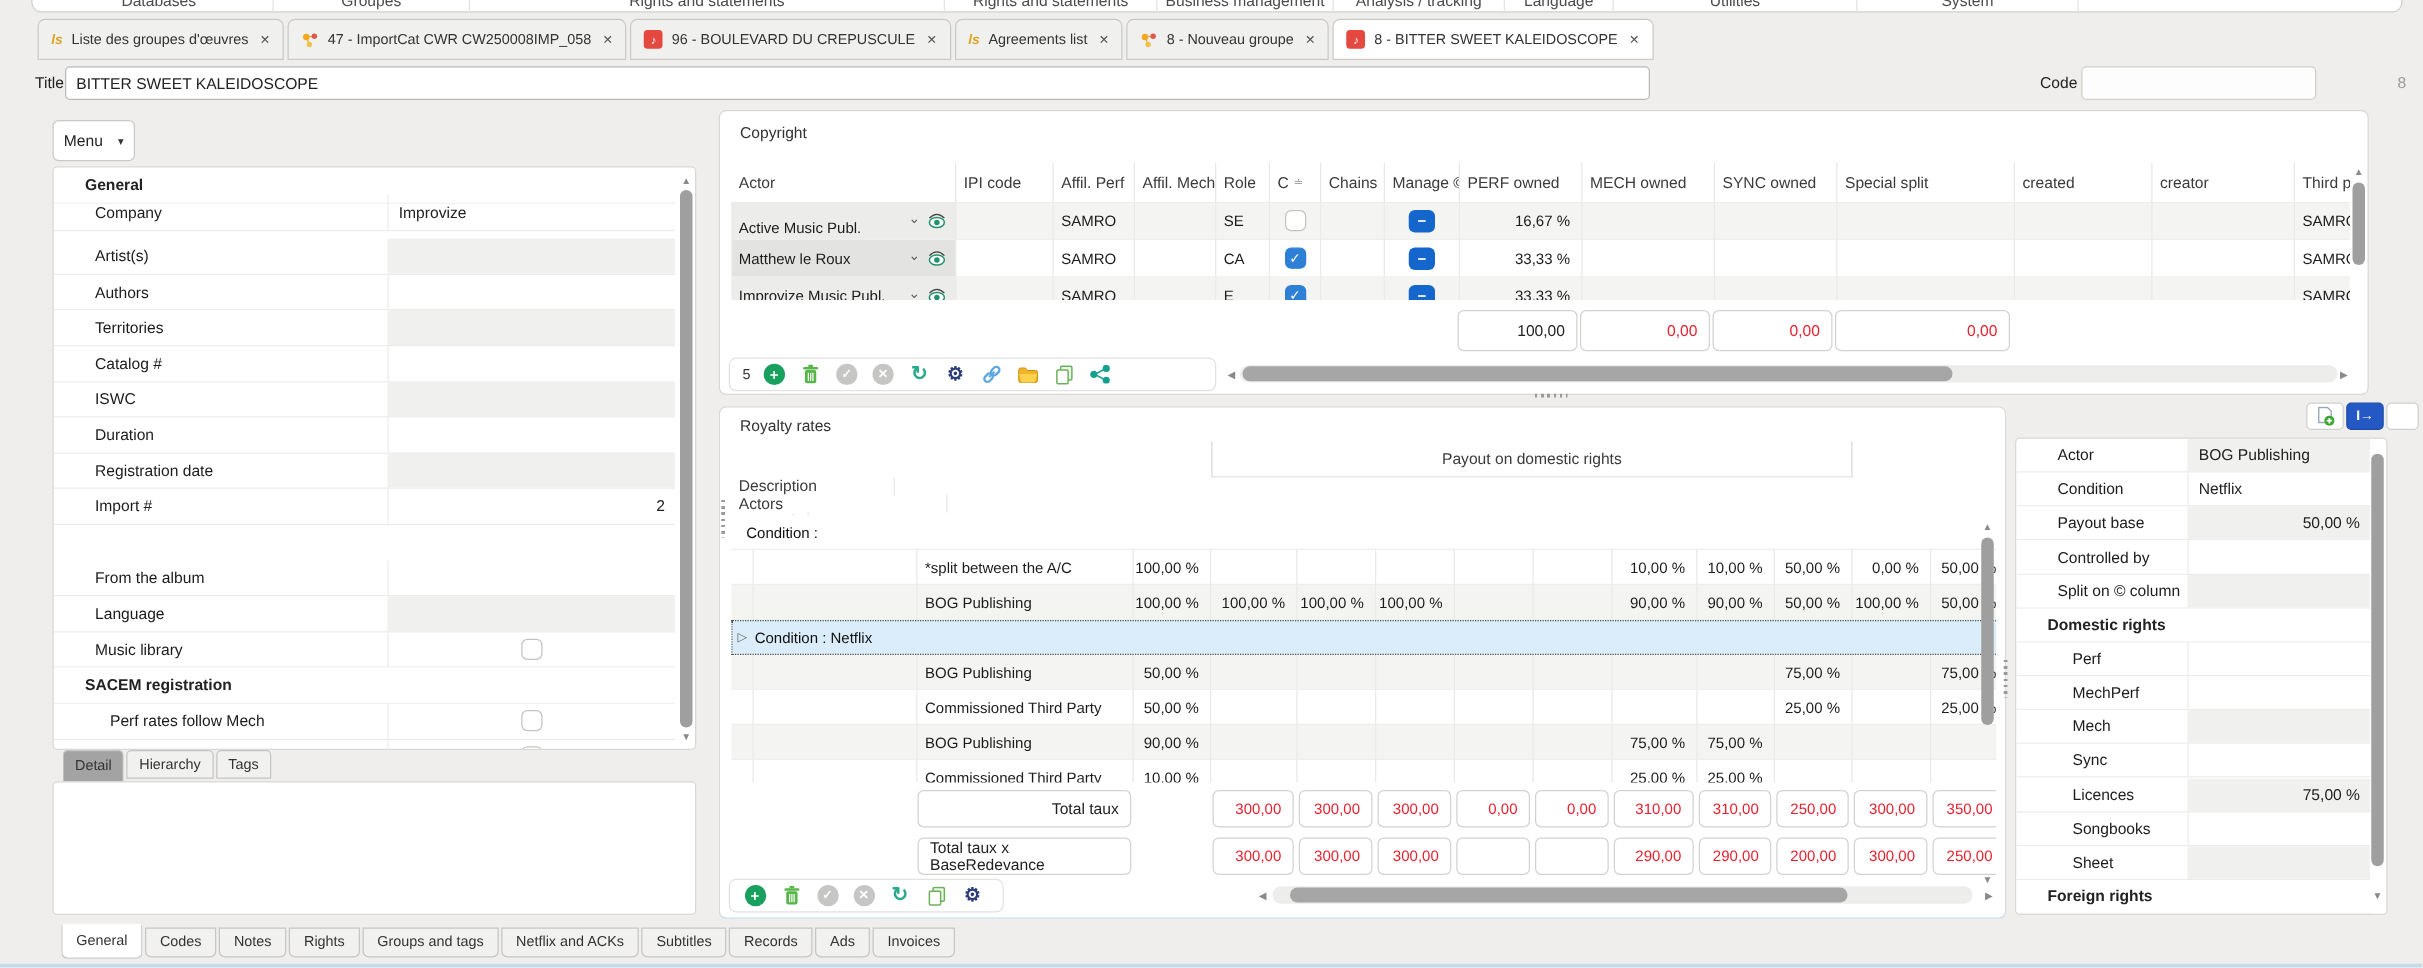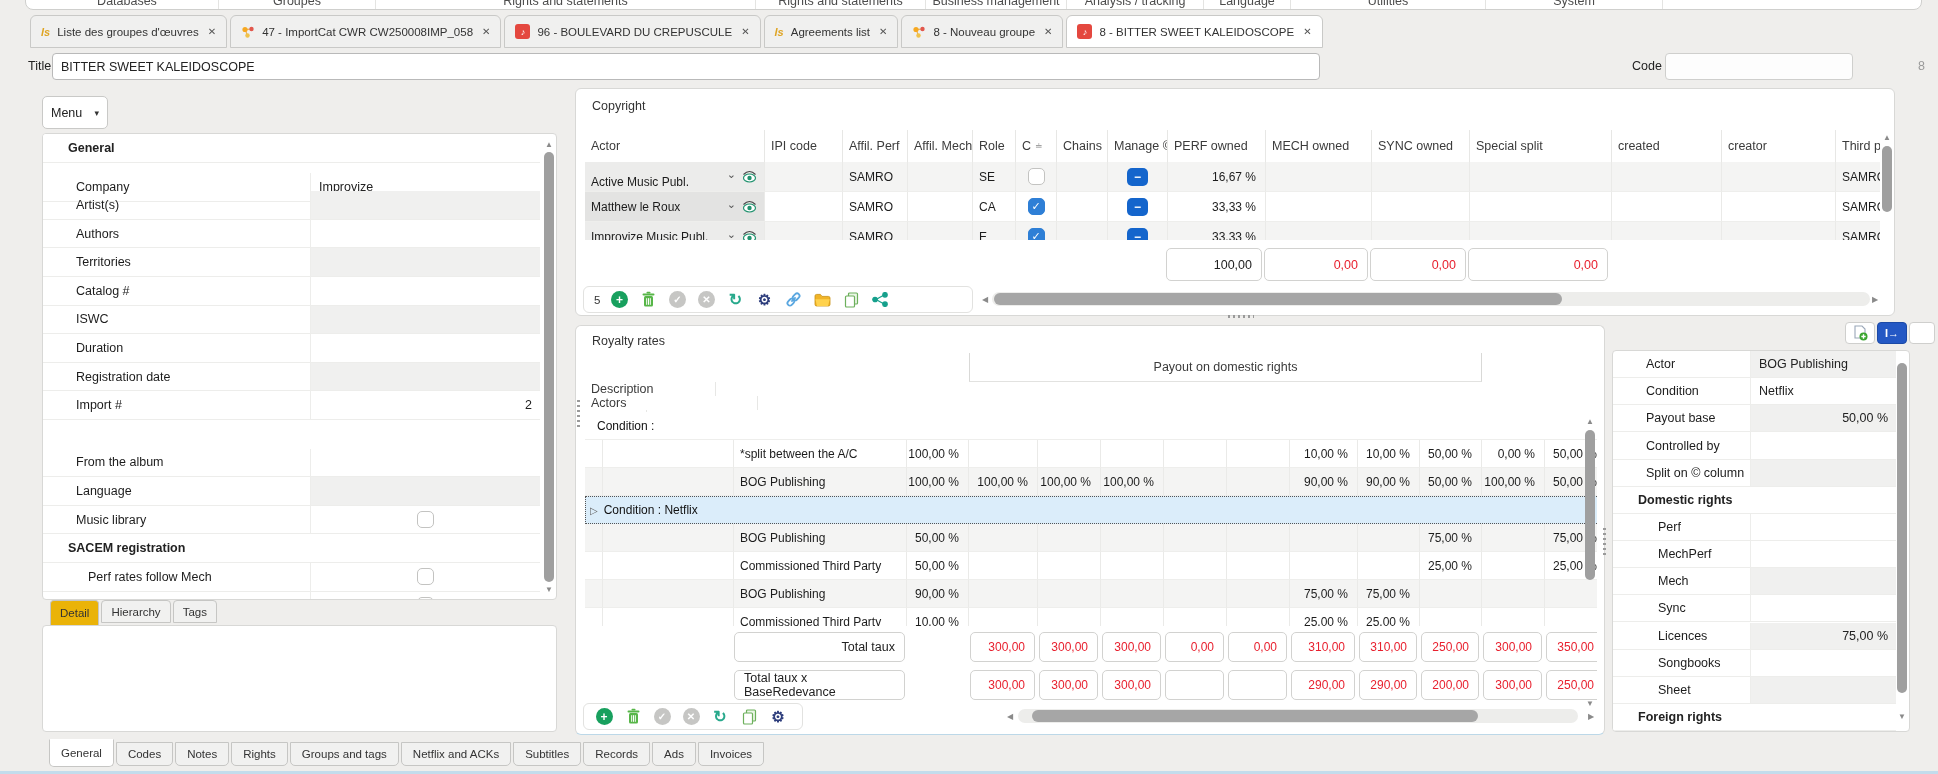--- a/index.html
+++ b/index.html
@@ -66,21 +66,21 @@
   .grip-v{position:absolute;width:3px;background:repeating-linear-gradient(#9a9a9a 0 2px,transparent 2px 5px);}
   .grip-h{position:absolute;height:3px;background:repeating-linear-gradient(90deg,#9a9a9a 0 2px,transparent 2px 5px);}
   
   .grow{position:absolute;left:0;background:#fff;display:flex;align-items:center;font-size:12px;color:#111;
         box-sizing:border-box;border-bottom:1px solid #eeeeec;padding-left:12px;}
   .grow.selected{background:#dbedfa;border:1px dotted #555;padding-left:4px;}
   .expander{color:#666;font-size:10px;margin-right:6px;}
   
   .stab{border:1px solid #c6c6c4;background:#f1f1f0;border-radius:4px 4px 0 0;font-size:11.5px;color:#333;
         display:flex;align-items:center;padding:0 9px;box-sizing:border-box;height:23px;}
-  .stab.active{background:#eab308;border-bottom-color:#fff;height:26px;}
+  .stab.active{background:#a3a3a3;border-bottom-color:#fff;height:26px;}
   .btab{border:1px solid #c6c6c4;background:#f1f1f0;border-radius:0 0 5px 5px;font-size:11.5px;color:#333;
         display:flex;align-items:center;padding:0 11px;box-sizing:border-box;height:24px;}
   .btab.active{background:#fff;height:28px;margin-top:-3px;border-top-color:#fff;}
   .hdrbtn{position:absolute;width:30px;height:22px;background:#fff;border:1px solid #cfcfcd;border-radius:4px;
           display:flex;align-items:center;justify-content:center;box-sizing:border-box;}
 </style>
 </head>
 <body>
 
 <div id="menubar">
@@ -152,21 +152,21 @@
 
 <div class="abs" style="left:42px;top:96px;width:66px;height:33px;background:#fff;border:1px solid #c9c9c7;border-radius:5px;box-sizing:border-box;display:flex;align-items:center;justify-content:space-between;padding:0 8px;">
   <span class="lbl">Menu</span>
   <span style="font-size:9px;color:#333;">▾</span>
 </div>
 <div class="panel" style="left:42px;top:133px;width:515px;height:467px;overflow:hidden;border-radius:4px;">
   <div id="leftform" class="abs" style="left:0;top:0;width:497px;height:467px;overflow:hidden;">
       <div class="frow" style="top: 0px; height: 28.6px;">
         <div class="fsec" style="width: 100%; padding-left: 25px;">General</div>
       </div>
-      <div class="frow" style="top: 39px; height: 28.6px;">
+      <div class="frow" style="top: 22px; height: 28.6px;">
         <div class="fl" style="width: 268px; padding-left: 33px;">Company</div>
         <div class="fv" style="width: 229px;">Improvize</div>
       </div>
       <div class="frow" style="top: 57.2px; height: 28.6px;">
         <div class="fl" style="width: 268px; padding-left: 33px;">Artist(s)</div>
         <div class="fv shaded" style="width: 229px;"></div>
       </div>
       <div class="frow" style="top: 85.8px; height: 28.6px;">
         <div class="fl" style="width: 268px; padding-left: 33px;">Authors</div>
         <div class="fv" style="width: 229px;"></div>

